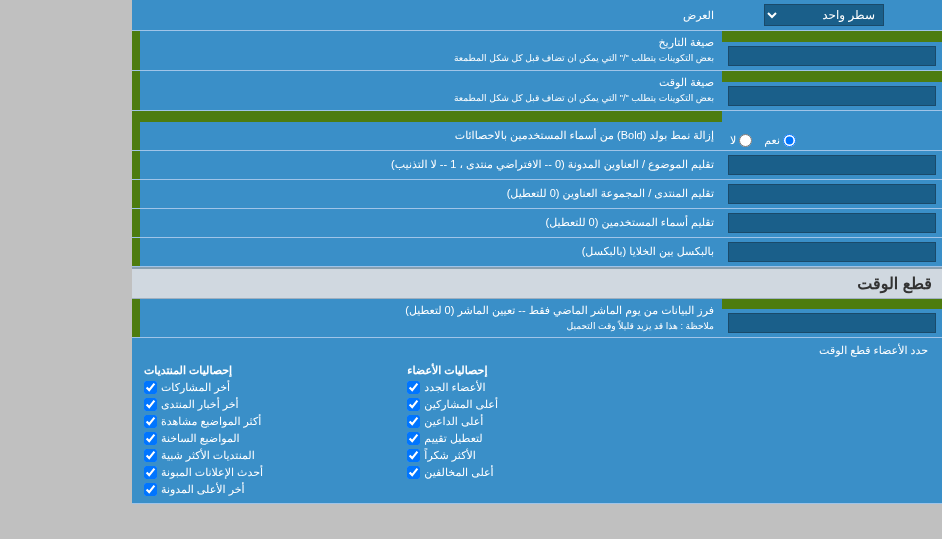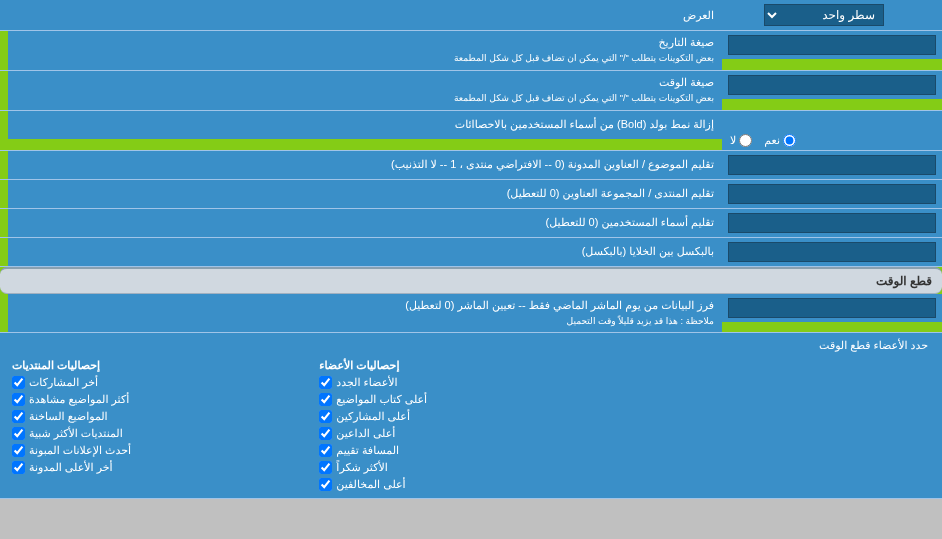--- a/index.html
+++ b/index.html
@@ -6,28 +6,28 @@
     body {
       width: 942px;
       min-height: 539px;
       font-family: Arial, Tahoma, sans-serif;
       font-size: 12px;
       direction: rtl;
       background: #c0c0c0;
     }
 
     .main-container {
-      width: 942px;
-      background: #84cc16;
+      width: 810px;
+      background: #4d7c0f;
     }
 
     .row {
       display: flex;
       flex-direction: row-reverse;
-      align-items: flex-start;
+      align-items: flex-end;
       border-bottom: 1px solid #a0c4e8;
       padding-left: 8px;
     }
 
     .label-cell {
       flex: 1;
       background: #3a8fc8;
       color: #fff;
       padding: 4px 8px;
       text-align: right;
@@ -82,24 +82,23 @@
       cursor: pointer;
       margin-top: 20px;
     }
 
     .section-header {
       background: #d0d8e0;
       color: #333;
       text-align: right;
       padding: 5px 10px;
       font-weight: bold;
-      font-size: 12px;
+      font-size: 16px;
       border-bottom: 1px solid #a0b0c0;
       border-top: 2px solid #8aa0b0;
-      border-radius: 7px;
     }
 
     .checkboxes-section {
       background: #3a8fc8;
       padding: 6px 10px;
       border-bottom: 1px solid #a0c4e8;
     }
 
     .checkboxes-label-row {
       display: flex;
@@ -282,20 +281,24 @@
       <div class="checkbox-col">
         <div class="checkbox-item">
           <strong>إحصاليات المنتديات</strong>
         </div>
         <div class="checkbox-item">
           <input type="checkbox" checked="" style="">
           <span>أخر المشاركات</span>
         </div>
         <div class="checkbox-item">
           <input type="checkbox" checked="" style="">
+          <span>أخر أخبار المنتدى</span>
+        </div>
+        <div class="checkbox-item">
+          <input type="checkbox" checked="" style="">
           <span>أكثر المواضيع مشاهدة</span>
         </div>
         <div class="checkbox-item">
           <input type="checkbox" checked="" style="">
           <span>المواضيع الساخنة</span>
         </div>
         <div class="checkbox-item">
           <input type="checkbox" checked="" style="">
           <span>المنتديات الأكثر شبية</span>
         </div>
@@ -312,33 +315,29 @@
       <div class="checkbox-col">
         <div class="checkbox-item">
           <strong>إحصاليات الأعضاء</strong>
         </div>
         <div class="checkbox-item">
           <input type="checkbox" checked="" style="">
           <span>الأعضاء الجدد</span>
         </div>
         <div class="checkbox-item">
           <input type="checkbox" checked="" style="">
-          <span>أعلى كتاب المواضيع</span>
-        </div>
-        <div class="checkbox-item">
-          <input type="checkbox" checked="" style="">
           <span>أعلى المشاركين</span>
         </div>
         <div class="checkbox-item">
           <input type="checkbox" checked="" style="">
           <span>أعلى الداعين</span>
         </div>
         <div class="checkbox-item">
           <input type="checkbox" checked="" style="">
-          <span>المسافة تقييم</span>
+          <span>لتعطيل تقييم</span>
         </div>
         <div class="checkbox-item">
           <input type="checkbox" checked="" style="">
           <span>الأكثر شكراً</span>
         </div>
         <div class="checkbox-item">
           <input type="checkbox" checked="" style="">
           <span>أعلى المخالفين</span>
         </div>
       </div>

